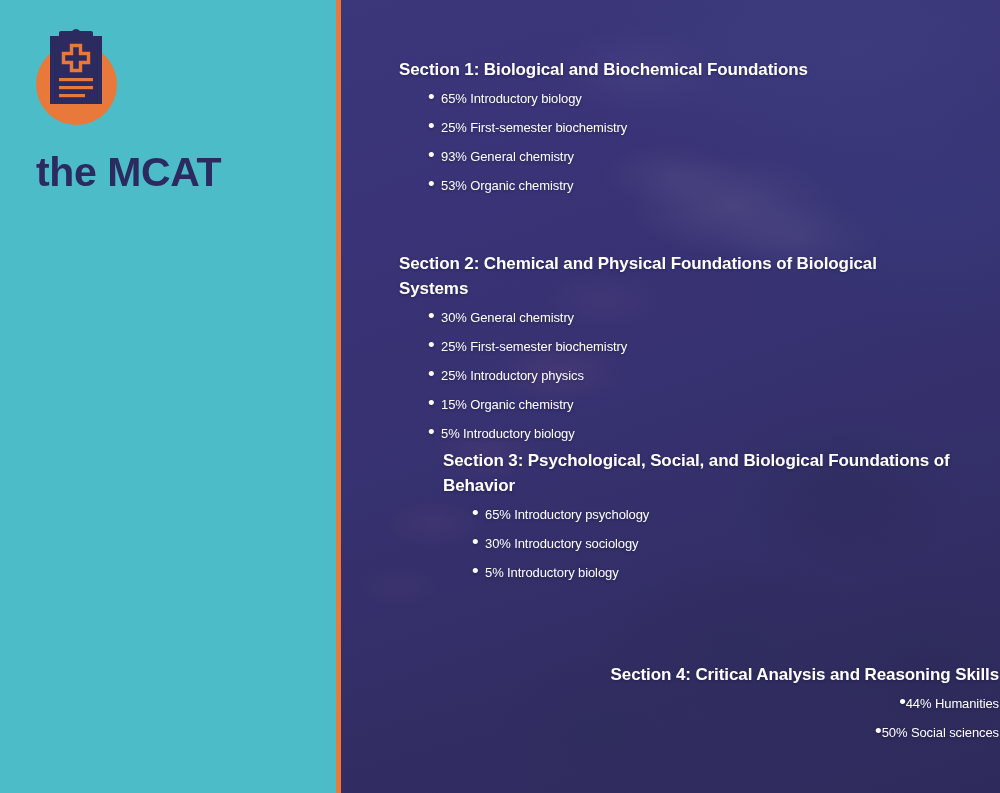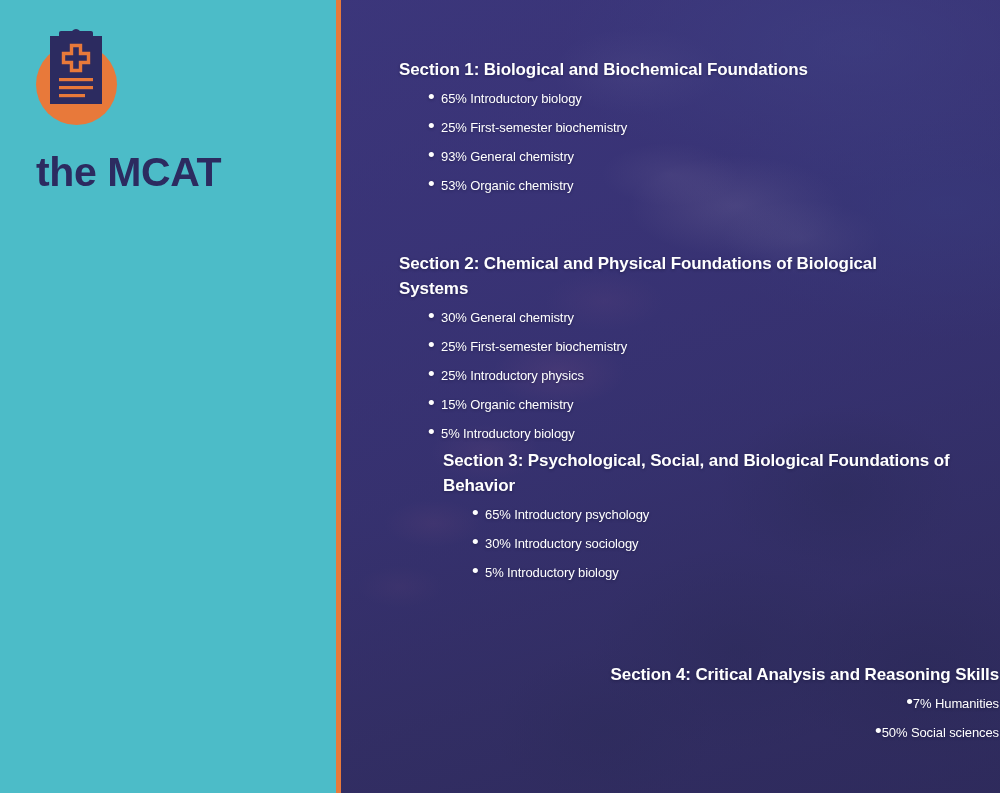--- a/index.html
+++ b/index.html
@@ -220,21 +220,21 @@
         <ul class="bullet-list">
           <li class="bullet-item">65% Introductory psychology</li>
           <li class="bullet-item">30% Introductory sociology</li>
           <li class="bullet-item">5% Introductory biology</li>
         </ul>
       </div>
 
       <div class="section s4">
         <div class="section-heading">Section 4: Critical Analysis and Reasoning Skills</div>
         <ul class="bullet-list">
-          <li class="bullet-item">7% Humanities</li>
+          <li class="bullet-item">44% Humanities</li>
           <li class="bullet-item">50% Social sciences</li>
         </ul>
       </div>
 
     </div>
   </div>
 
 </div>
 
 </body></html>

